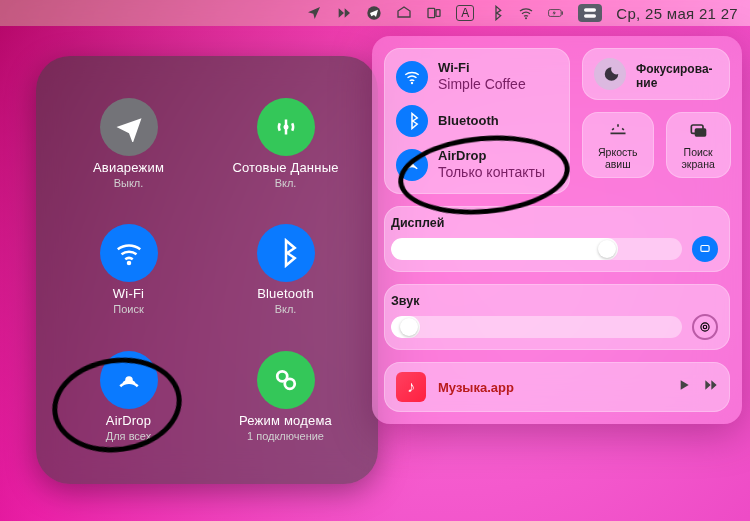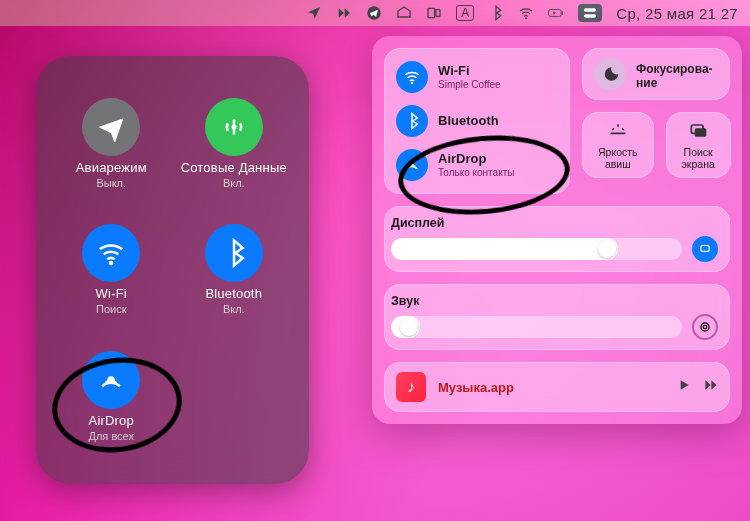--- a/index.html
+++ b/index.html
@@ -6,41 +6,41 @@
   body { width: 750px; height: 521px; overflow: hidden; position: relative; background: linear-gradient(130deg,#a1003a,#ff2fa8 40%,#ff6ad6 70%); }
   
   .menubar { height: 26px; display:flex; align-items:center; justify-content:flex-end; gap:14px; padding:0 12px; color:#333; font-size:15px; background:rgba(255,255,255,.35); backdrop-filter:blur(8px);}
   .menubar .mi { display:flex; align-items:center; }
   .menubar .cc-icon { background:#5a5f6a; color:#fff; border-radius:4px; padding:1px 4px; }
   .menubar .date { font-weight:500; letter-spacing:.3px; color:#333; }
   .menubar svg { width:16px; height:16px; fill:#444; }
   .pink-blur { position:absolute; inset:26px 0 0 0; background:radial-gradient(circle at 60% 40%, rgba(255,120,220,.6), rgba(200,0,160,.4)); }
 
   
-  .ios-panel { position:absolute; left:36px; top:56px; width:273px; height:428px; border-radius:34px; background:rgba(60,60,60,.55); backdrop-filter:blur(14px); box-shadow:0 8px 30px rgba(0,0,0,.35); padding:26px 16px; display:grid; grid-template-columns:1fr 1fr; grid-auto-rows:1fr; gap:4px 4px; }
+  .ios-panel { position:absolute; left:36px; top:56px; width:342px; height:428px; border-radius:34px; background:rgba(60,60,60,.55); backdrop-filter:blur(14px); box-shadow:0 8px 30px rgba(0,0,0,.35); padding:26px 16px; display:grid; grid-template-columns:1fr 1fr; grid-auto-rows:1fr; gap:4px 4px; }
   .ios-item { display:flex; flex-direction:column; align-items:center; justify-content:center; gap:4px; color:#fff; }
   .ios-circle { width:58px; height:58px; border-radius:50%; display:flex; align-items:center; justify-content:center; }
   .ios-circle svg { width:30px; height:30px; fill:#fff; }
   .c-gray { background:#737378; }
   .c-green { background:#34c759; }
   .c-blue { background:#0a7aff; }
   .ios-title { font-size:13px; font-weight:500; letter-spacing:.2px; }
   .ios-sub { font-size:11px; color:#d0d0d0; margin-top:-2px;}
 
   
   .cc { position:absolute; right:8px; top:36px; width:370px; border-radius:18px; padding:12px; background:rgba(255,160,235,.45); backdrop-filter:blur(20px); box-shadow:0 10px 40px rgba(80,0,60,.35); display:flex; flex-direction:column; gap:12px;}
   .cc-row1 { display:flex; gap:12px; }
   .card { background:rgba(255,200,245,.55); border-radius:16px; padding:10px 12px; box-shadow:inset 0 0 0 1px rgba(255,255,255,.25);}
   .conn-card { flex:1; display:flex; flex-direction:column; gap:6px;}
   .conn-item { display:flex; align-items:center; gap:10px; padding:3px 0;}
   .conn-circle { width:32px; height:32px; border-radius:50%; background:#0a7aff; display:flex; align-items:center; justify-content:center;}
   .conn-circle svg{width:18px;height:18px;fill:#fff;}
   .conn-txt { display:flex; flex-direction:column; line-height:1.15;}
   .conn-title { font-size:13px; font-weight:600; color:#1b1b1b;}
-  .conn-sub { font-size:10px; color:#7a2065;}
+  .conn-sub { font-size:14px; color:#7a2065;}
   .right-stack { width:148px; display:flex; flex-direction:column; gap:12px;}
   .focus-card { display:flex; align-items:flex-end; gap:10px;}
   .focus-circle{width:32px;height:32px;border-radius:50%;background:#dcb9e0;display:flex;align-items:center;justify-content:center;}
   .focus-circle svg{width:18px;height:18px;fill:#3a3340;}
   .mini-row{display:flex;gap:12px;}
   .mini-card{flex:1;display:flex;flex-direction:column;align-items:center;justify-content:center;gap:6px;font-size:10.5px;text-align:center;color:#222;font-weight:500;padding:8px 16px;}
   .mini-card svg{width:20px;height:20px;fill:#333;}
   .slider-card{display:flex;flex-direction:column;gap:6px;padding-left:7px;}
   .slider-label{font-size:12.5px;font-weight:600;color:#1b1b1b;}
   .slider-row{display:flex;align-items:center;gap:10px;}
@@ -167,20 +167,30 @@
   <div class="ios-item">
     <div class="ios-circle c-blue">
         <svg viewBox="0 0 24 24">
           <circle cx="12" cy="12" r="3" fill="#fff"></circle>
           <path d="M5 17a10 10 0 0114 0M7.5 14.5a6.5 6.5 0 019 0" fill="none" stroke="#fff" stroke-width="2"></path>
         </svg>
       </div>
     <div class="ios-title">AirDrop</div>
     <div class="ios-sub">Для всех</div>
   </div>
+  <div class="ios-item">
+    <div class="ios-circle c-green">
+        <svg viewBox="0 0 24 24">
+          <circle cx="9" cy="9" r="4" fill="none" stroke="#fff" stroke-width="2.2"></circle>
+          <circle cx="15" cy="15" r="4" fill="none" stroke="#fff" stroke-width="2.2"></circle>
+        </svg>
+      </div>
+    <div class="ios-title">Режим модема</div>
+    <div class="ios-sub">1 подключение</div>
+  </div>
 </div>
 
 <div class="cc">
   <div class="cc-row1">
     <div class="card conn-card">
       <div class="conn-item">
         <div class="conn-circle">
             <svg viewBox="0 0 24 24">
               <path d="M3 9a15 15 0 0118 0M6 13a10 10 0 0112 0M9 17a5 5 0 016 0" fill="none" stroke="#fff" stroke-width="2"></path>
               <circle cx="12" cy="20" r="1.6"></circle>

